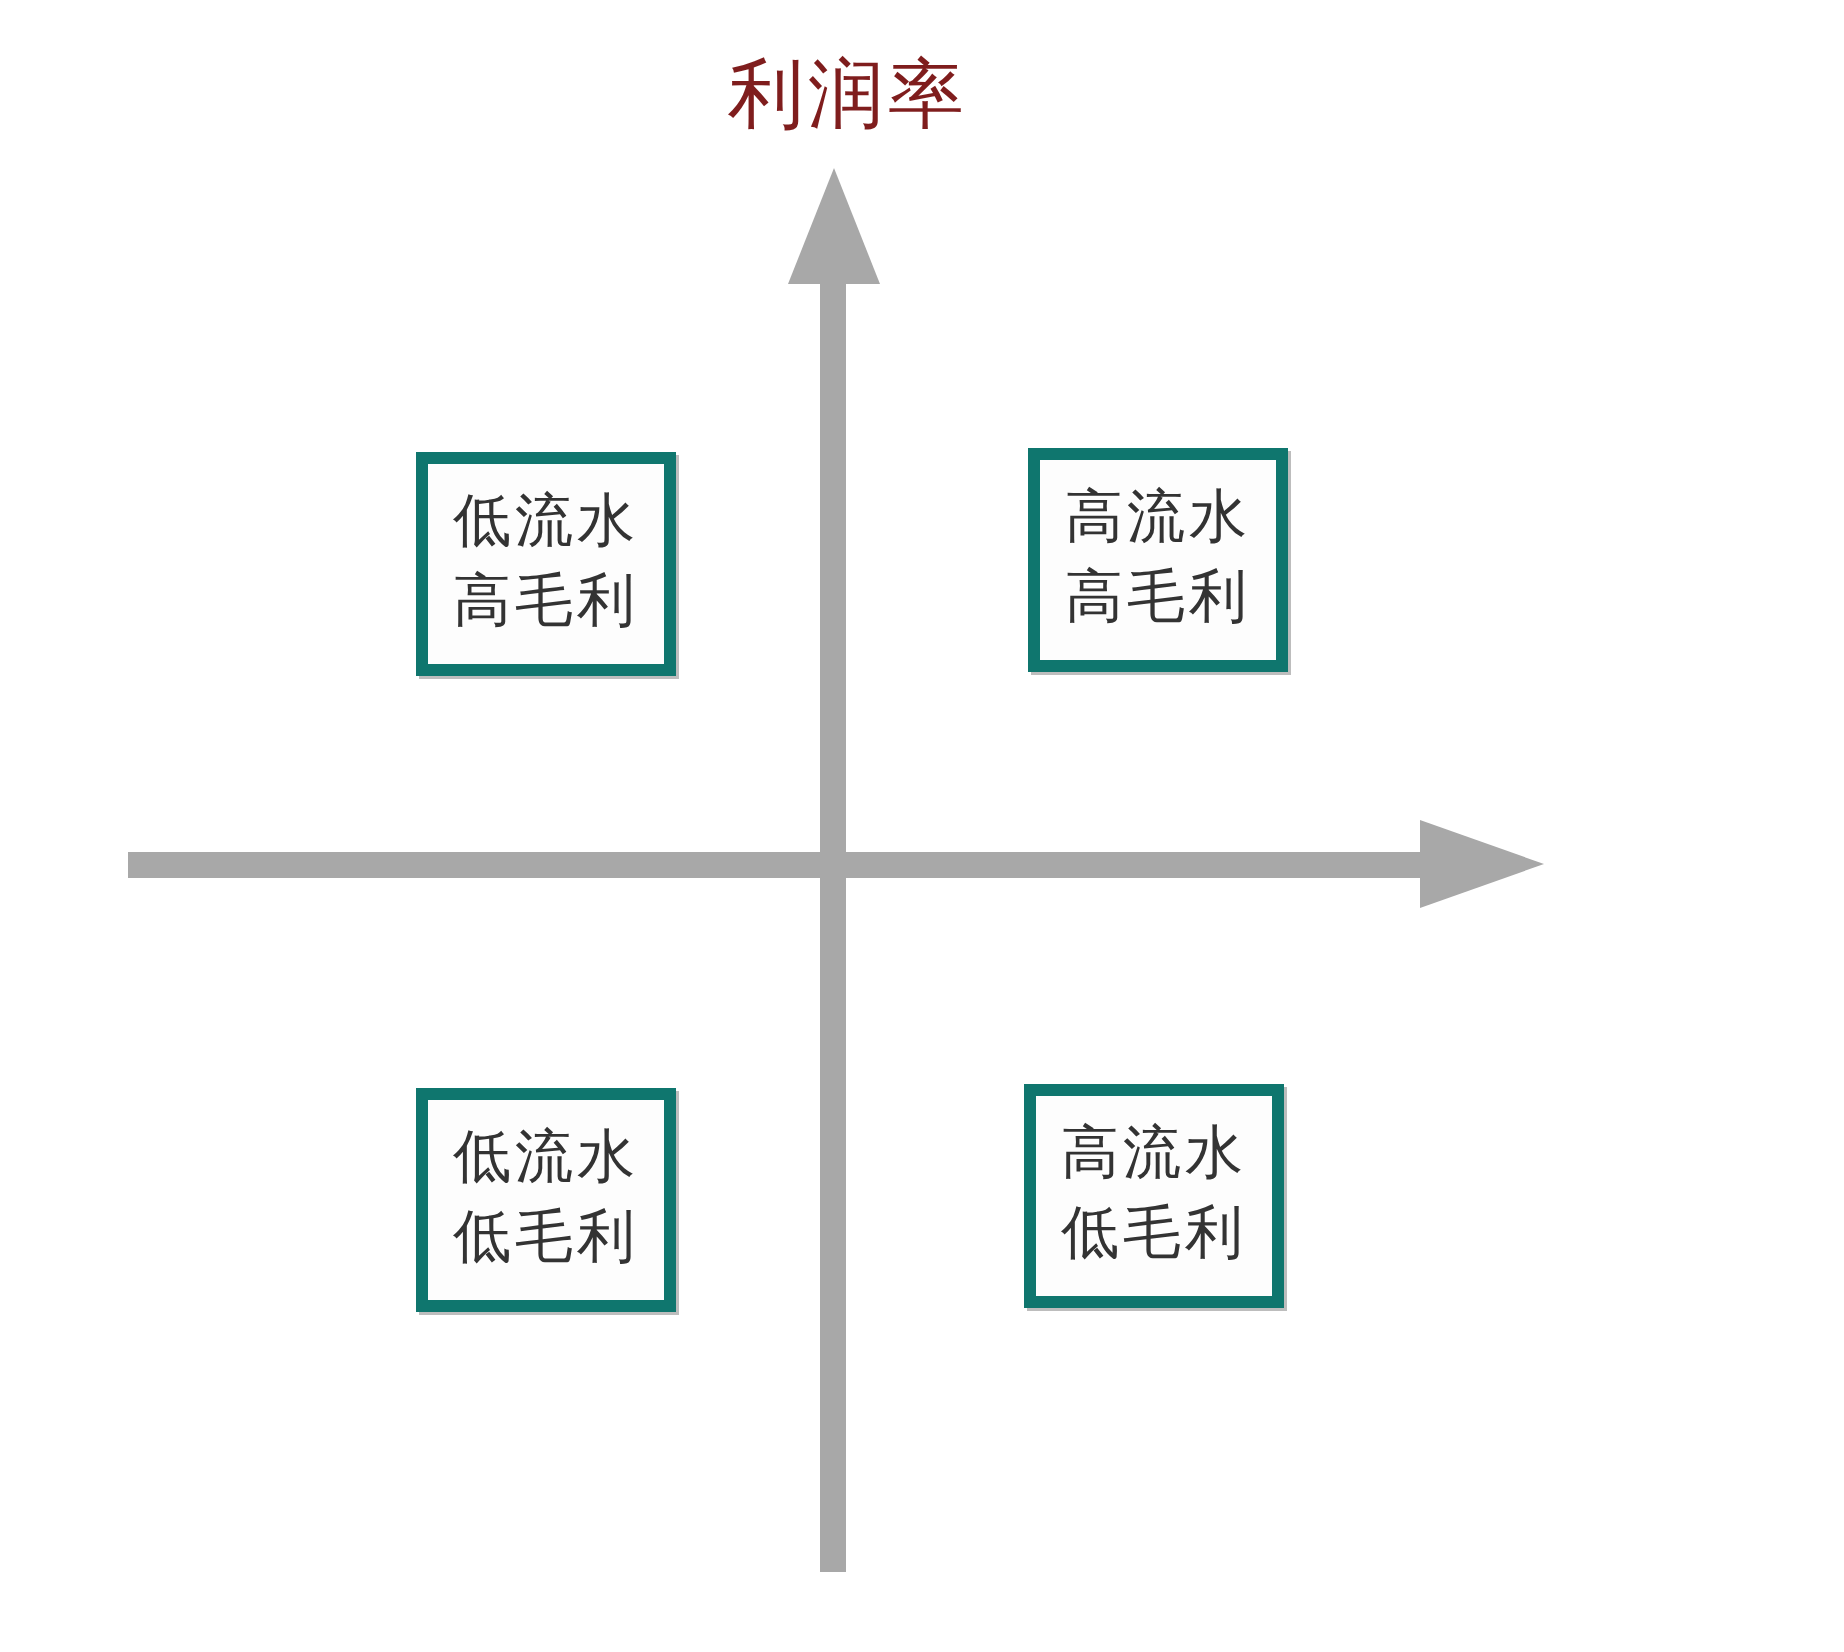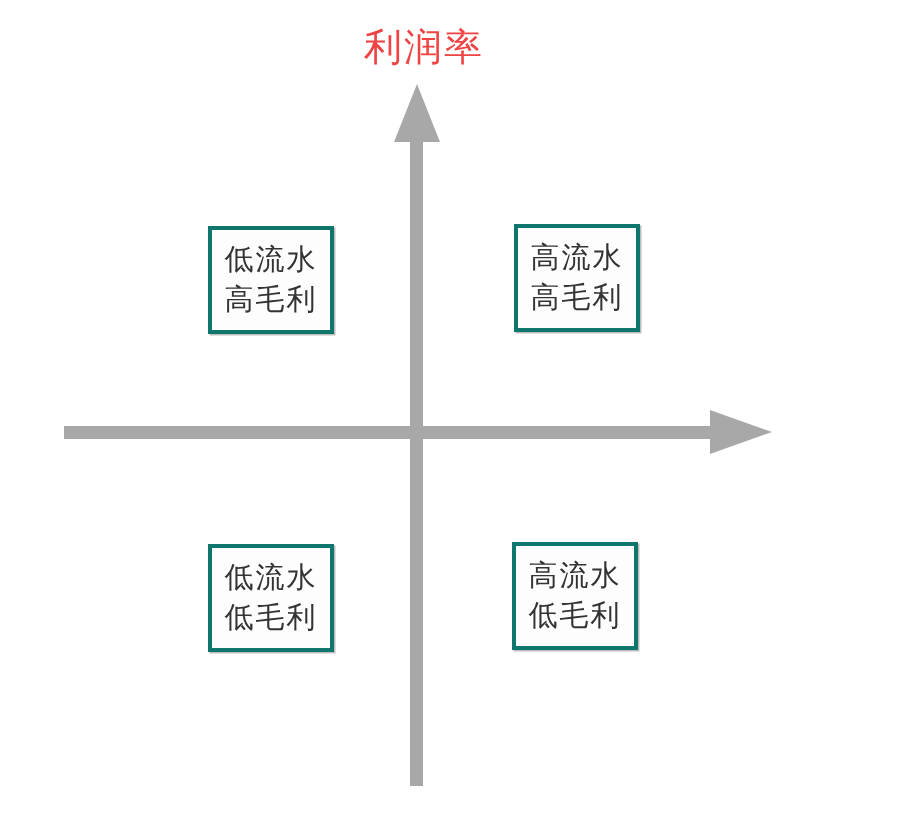--- a/index.html
+++ b/index.html
@@ -50,40 +50,40 @@
     width: 0;
     height: 0;
     border-top: 22px solid transparent;
     border-bottom: 22px solid transparent;
     border-left: 62px solid #a8a8a8;
   }
 
   
   .axis-label {
     position: absolute;
-    color: #ef4444;
+    color: #7f1d1d;
     font-size: 38px;
     letter-spacing: 2px;
     white-space: nowrap;
   }
   .label-y {
     left: 364px;
     top: 22px;
   }
   .label-x {
     left: 810px;
     top: 412px;
   }
 
   
   .qbox {
     position: absolute;
     width: 118px;
     height: 100px;
-    border: 4px solid #0f766e;
+    border: 6px solid #0f766e;
     box-shadow: 1.5px 1.5px 0 0 #bdbdbd;
     background: #fdfdfd;
     display: flex;
     flex-direction: column;
     align-items: center;
     justify-content: center;
     gap: 8px;
     color: #333333;
     font-size: 29px;
     letter-spacing: 2px;

